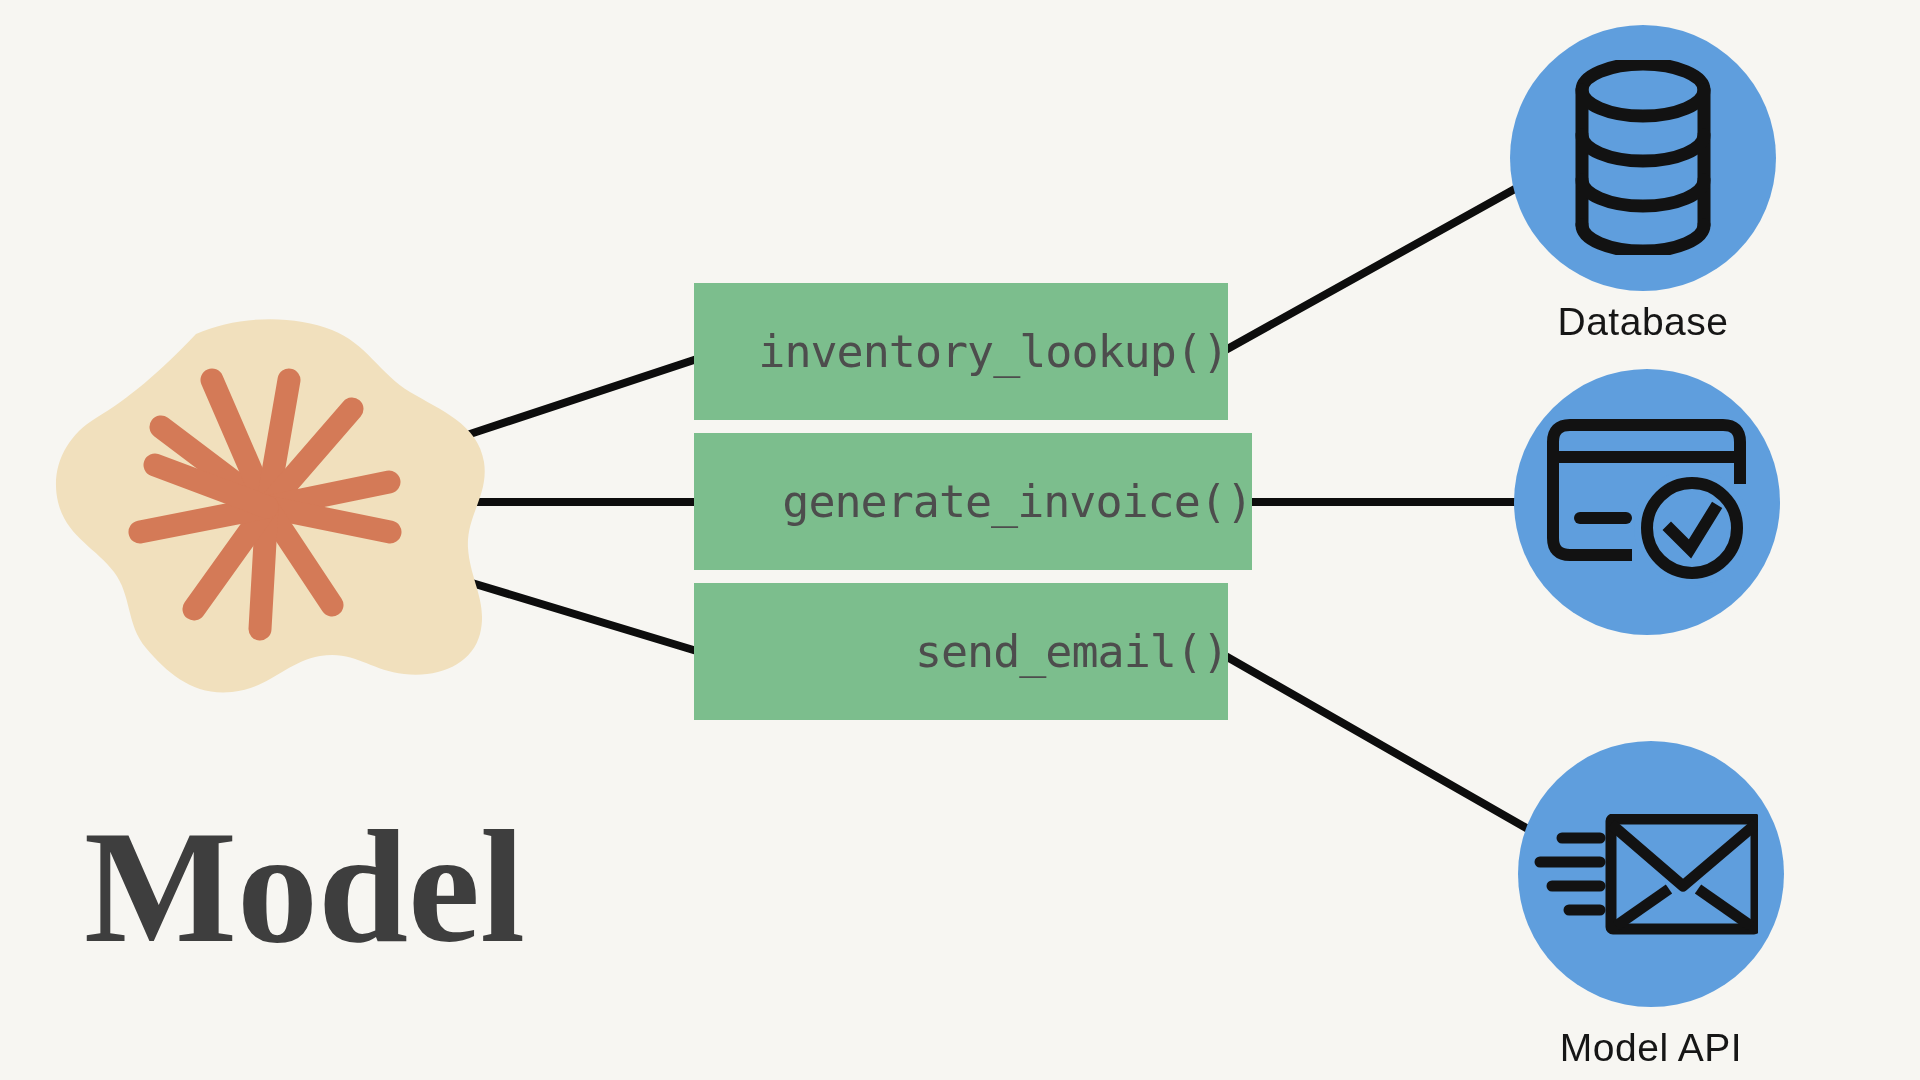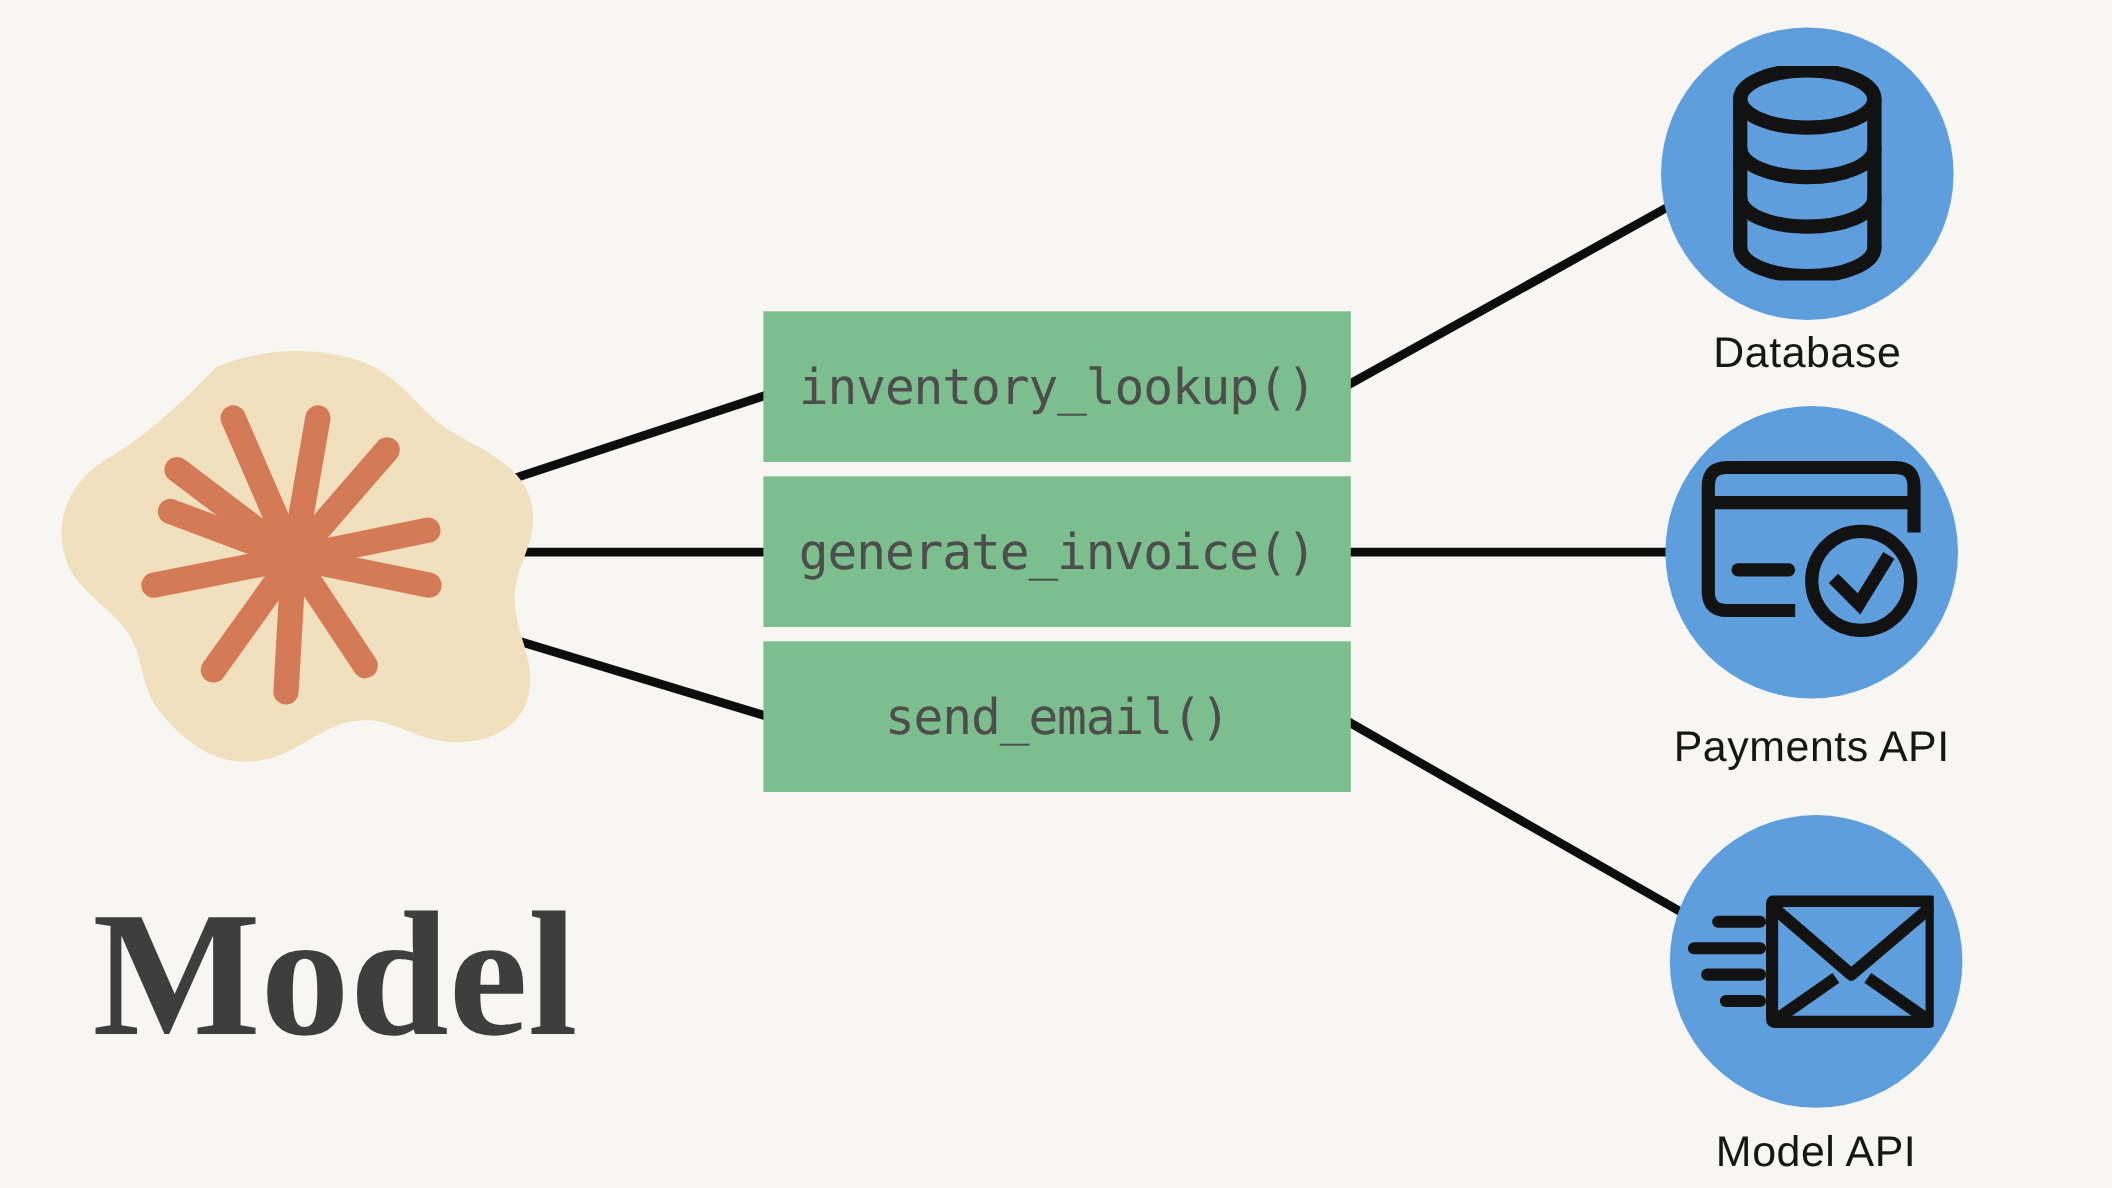--- a/index.html
+++ b/index.html
@@ -24,27 +24,27 @@
   svg{display:block;}
   
   .connectors{left:0;top:0;z-index:1;}
   .connectors line{stroke:var(--connector);stroke-width:8;stroke-linecap:round;}
   
   .model-blob{left:48px;top:312px;z-index:2;}
   
   .tool-box{
     left:694px;width:534px;height:137px;z-index:2;
     background:var(--tool-box);
-    display:flex;align-items:center;justify-content:center;
+    display:flex;align-items:center;justify-content:flex-end;
     font-family:"DejaVu Sans Mono",monospace;
     font-size:45px;color:var(--tool-text);
     letter-spacing:-1px;
   }
   .tool-box.t0{top:283px;}
-  .tool-box.t1{top:433px;}
+  .tool-box.t1{top:433px;padding-left:24px;}
   .tool-box.t2{top:583px;}
   
   .service-circle{
     width:266px;height:266px;border-radius:50%;
     background:var(--service-circle);z-index:2;
   }
   .service-circle.s0{left:1510px;top:25px;}
   .service-circle.s1{left:1514px;top:369px;}
   .service-circle.s2{left:1518px;top:741px;}
   .service-icon{z-index:3;}
@@ -150,18 +150,17 @@
     <path d="M219 112 L166 75"></path>
     <g stroke-linecap="round">
       <line x1="30" y1="24" x2="68" y2="24"></line>
       <line x1="8" y1="48" x2="68" y2="48"></line>
       <line x1="20" y1="72" x2="68" y2="72"></line>
       <line x1="37" y1="96" x2="68" y2="96"></line>
     </g>
   </svg>
 
   <div class="abs service-label l0">Database</div>
-  <div class="abs service-label l1">Payments API</div>
   <div class="abs service-label l2">Model API</div>
 
   <div class="abs section-title model">Model</div>
 
 </div>
 
 </body></html>

